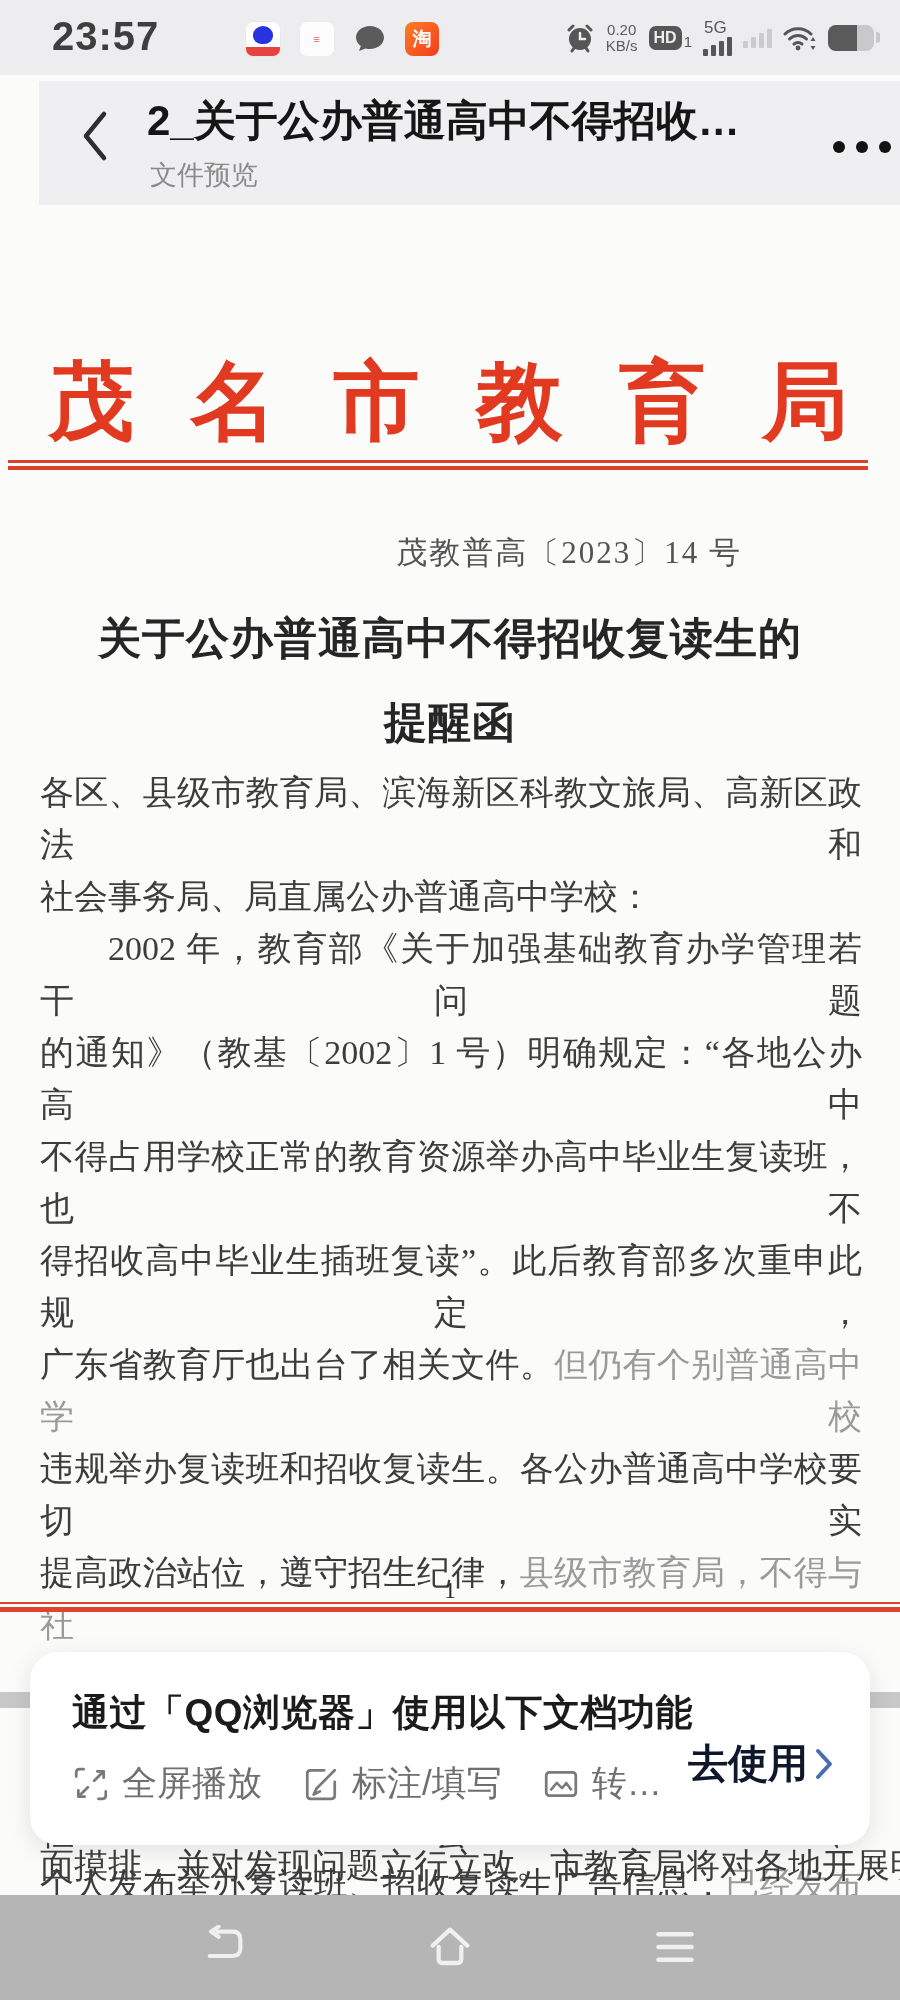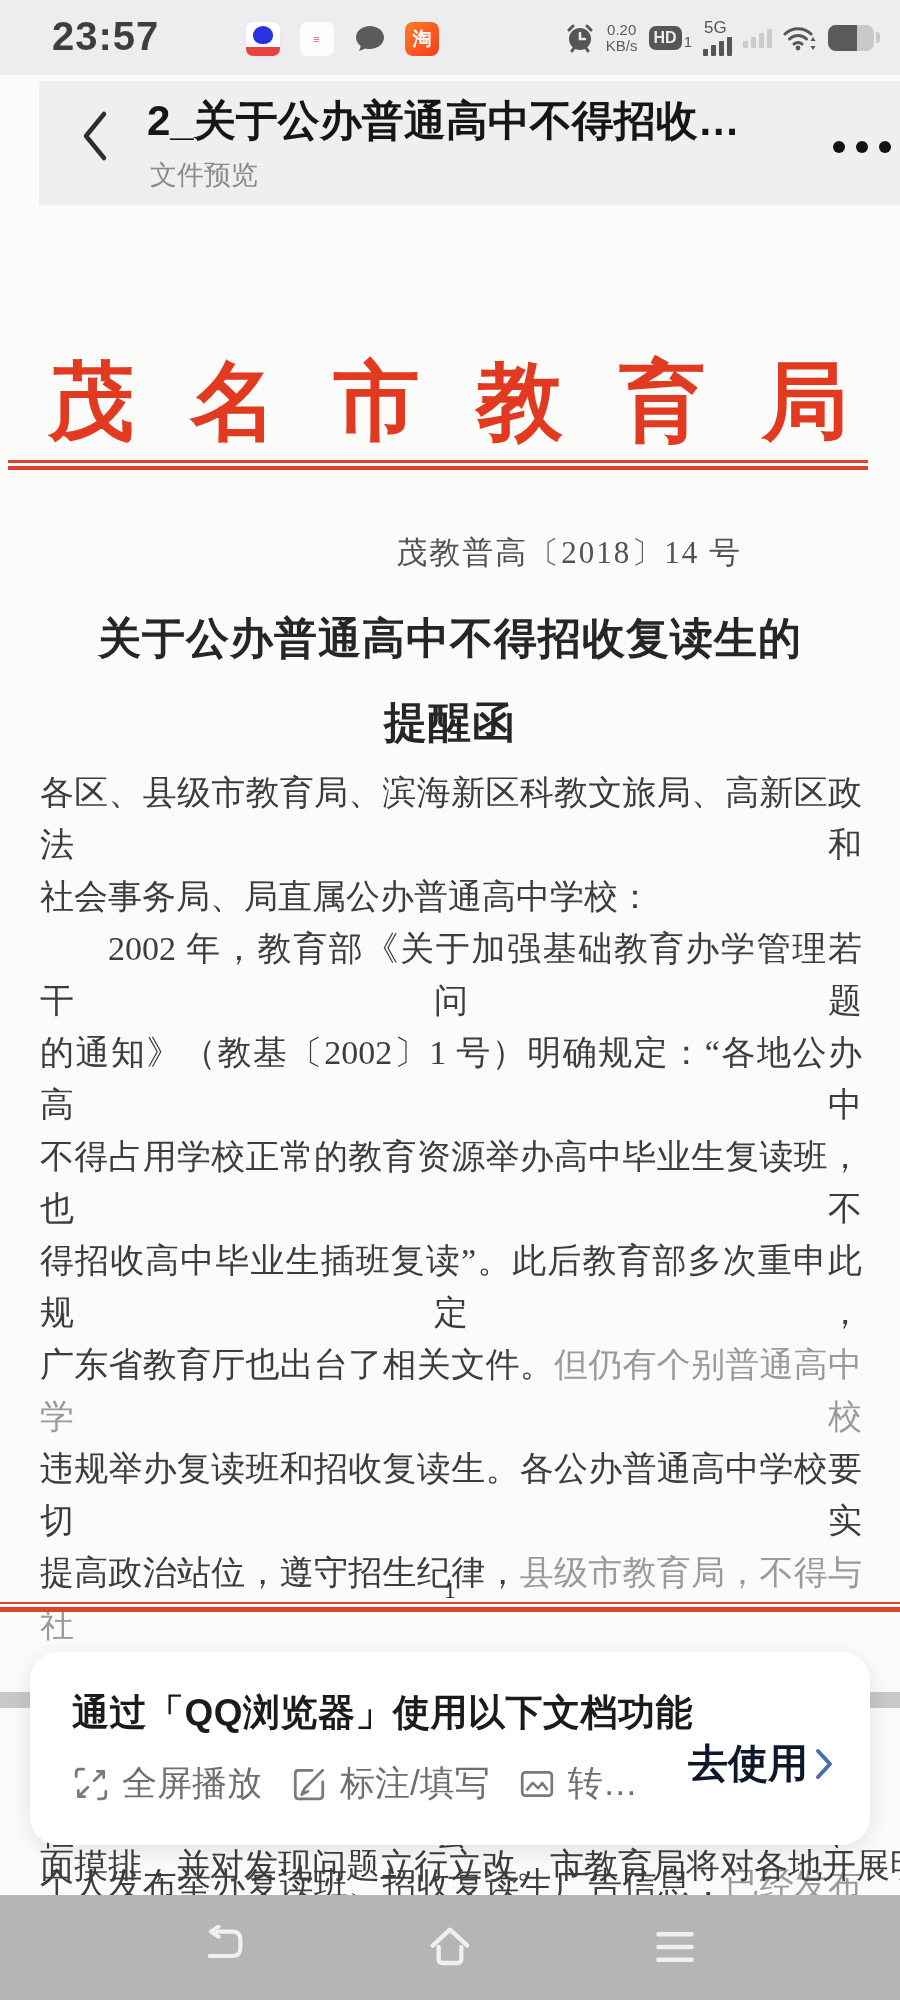--- a/index.html
+++ b/index.html
@@ -66,21 +66,21 @@
   .red-rule-bottom{position:absolute;top:1397px;left:0;right:0;}
   .red-rule-bottom .thin{height:2px;background:#dc422b;}
   .red-rule-bottom .thick{height:5px;background:#e0442c;margin-top:3px;}
   .page-gap{position:absolute;top:1487px;left:0;right:0;height:16px;background:#c8c8ca;}
   .next-page-line{position:absolute;top:1635px;left:40px;right:38px;font-size:34px;line-height:52px;color:#3d3d3d;white-space:nowrap;}
 
   
   .promo-card{position:absolute;top:1652px;left:30px;width:840px;height:193px;background:#ffffff;
     border-radius:28px;box-shadow:0 6px 24px rgba(0,0,0,0.10);z-index:5;}
   .promo-title{position:absolute;left:42px;top:36px;font-size:37px;font-weight:700;color:#1b1b1b;letter-spacing:0.5px;}
-  .features{position:absolute;left:42px;top:108px;display:flex;align-items:center;gap:28px;}
+  .features{position:absolute;left:42px;top:108px;display:flex;align-items:center;gap:40px;}
   .feature{display:flex;align-items:center;gap:12px;}
   .feature .flabel{font-size:35px;color:#6f6f6f;}
   .cta{position:absolute;right:36px;top:84px;display:flex;align-items:center;gap:6px;}
   .cta .cta-label{font-size:40px;font-weight:700;color:#0f172a;}
 
   
   .android-nav{position:absolute;top:1895px;left:0;width:900px;height:105px;background:#b5b5b6;}
   .an-btn{position:absolute;top:26px;width:52px;height:52px;display:flex;align-items:center;justify-content:center;}
   .an-back{left:199px;}.an-home{left:424px;}.an-menu{left:649px;}
 </style>
@@ -172,21 +172,21 @@
         <span>名</span>
         <span>市</span>
         <span>教</span>
         <span>育</span>
         <span>局</span>
       </div>
     <div class="red-rule-top">
       <div class="thin"></div>
         <div class="thick"></div>
     </div>
-    <div class="doc-number">茂教普高〔2018〕14 号</div>
+    <div class="doc-number">茂教普高〔2023〕14 号</div>
     <div class="doc-title">
       <div>关于公办普通高中不得招收复读生的</div>
       <div>提醒函</div>
     </div>
     <div class="doc-body" id="doc-body">
         <div class="body-line j"><span class="td">各区、县级市教育局、滨海新区科教文旅局、高新区政法和</span></div>
         <div class="body-line"><span class="td">社会事务局、局直属公办普通高中学校：</span></div>
         <div class="body-line j indent"><span class="td">2002 年，教育部《关于加强基础教育办学管理若干问题</span></div>
         <div class="body-line j"><span class="td">的通知》（教基〔2002〕1 号）明确规定：“各地公办高中</span></div>
         <div class="body-line j"><span class="td">不得占用学校正常的教育资源举办高中毕业生复读班，也不</span></div>

